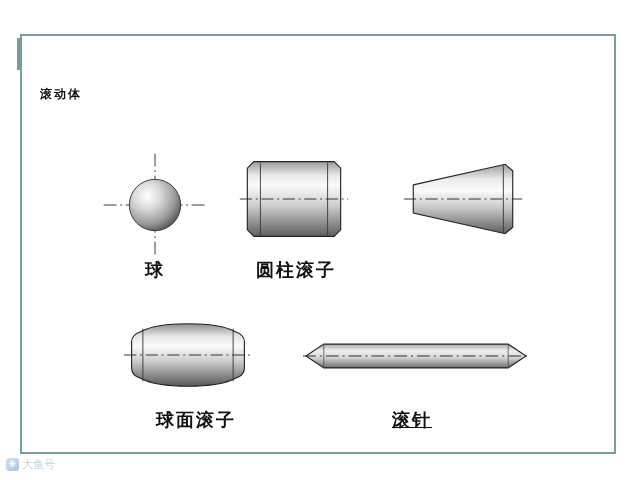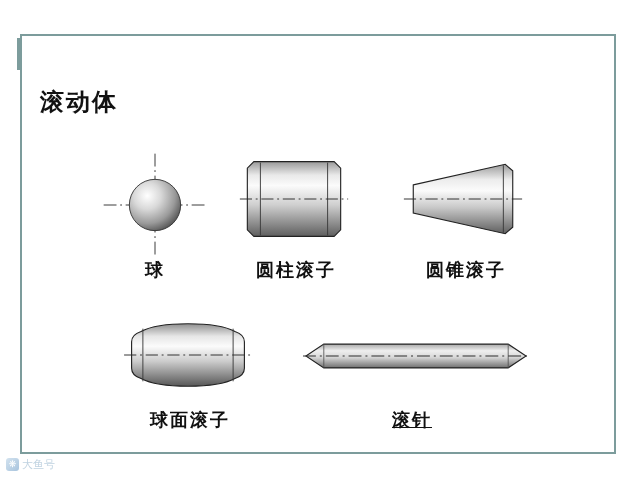--- a/index.html
+++ b/index.html
@@ -14,21 +14,21 @@
     position:absolute;left:20px;top:34px;width:596px;height:420px;
     border:2px solid #7c9c9c;
     box-sizing:border-box;
   }
   .frame-tick{
     position:absolute;left:17px;top:38px;width:3px;height:32px;
     background:#7c9c9c;
   }
   .page-title{
     position:absolute;left:40px;top:86px;
-    font-size:24px;font-weight:bold;color:#111;
+    font-size:12px;font-weight:bold;color:#111;
     letter-spacing:2px;
   }
   .fig{position:absolute;}
   .fig-label{
     position:absolute;
     transform:translateX(-50%);
     font-size:18px;font-weight:600;color:#111;
     letter-spacing:2px;white-space:nowrap;
   }
   .watermark{
@@ -126,22 +126,21 @@
       </linearGradient>
     </defs>
     <polygon points="4,20 22,8 208,8 226,20 208,32 22,32" fill="url(#gNdl)" stroke="#222" stroke-width="1.1"></polygon>
     <line x1="22" y1="8" x2="22" y2="32" stroke="#4a4a4a" stroke-width="0.8"></line>
     <line x1="208" y1="8" x2="208" y2="32" stroke="#4a4a4a" stroke-width="0.8"></line>
     <line x1="1" y1="20" x2="229" y2="20" stroke="#2a2a2a" stroke-width="1" stroke-dasharray="13 4 2 4"></line>
   </svg>
 
   <div class="fig-label" style="left:155px;top:258px;">球</div>
   <div class="fig-label" style="left:296px;top:258px;">圆柱滚子</div>
-  <div class="fig-label" style="left:466px;top:258px;">圆锥滚子</div>
-  <div class="fig-label" style="left:190px;top:408px;">球面滚子</div>
+  <div class="fig-label" style="left:196px;top:408px;">球面滚子</div>
   <div class="fig-label" style="left:412px;top:408px;text-decoration:underline;">滚针</div>
 
   <div class="watermark">
     <span class="logo">❋</span>
     <span>大鱼号</span>
   </div>
 
 </div>
 
 </body></html>

